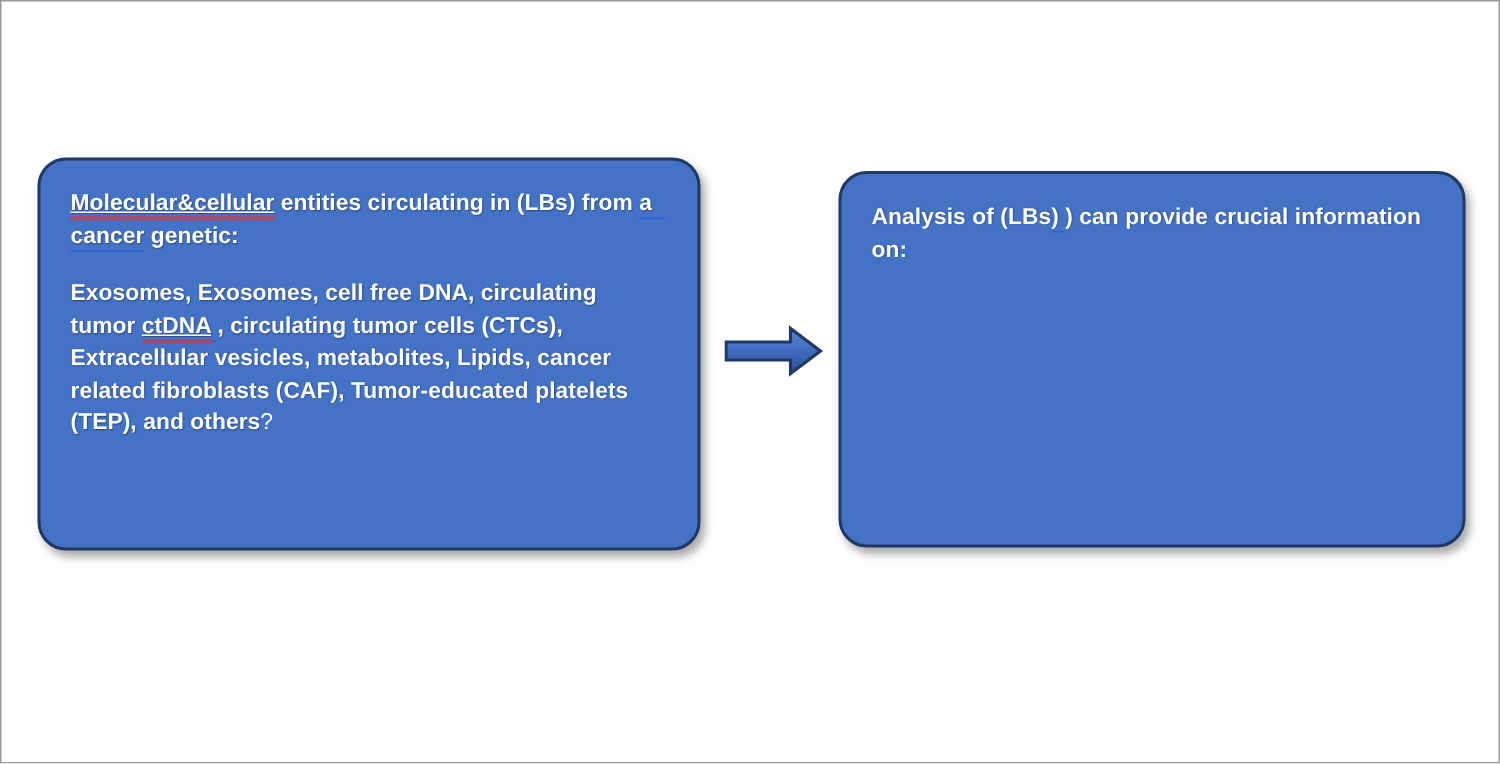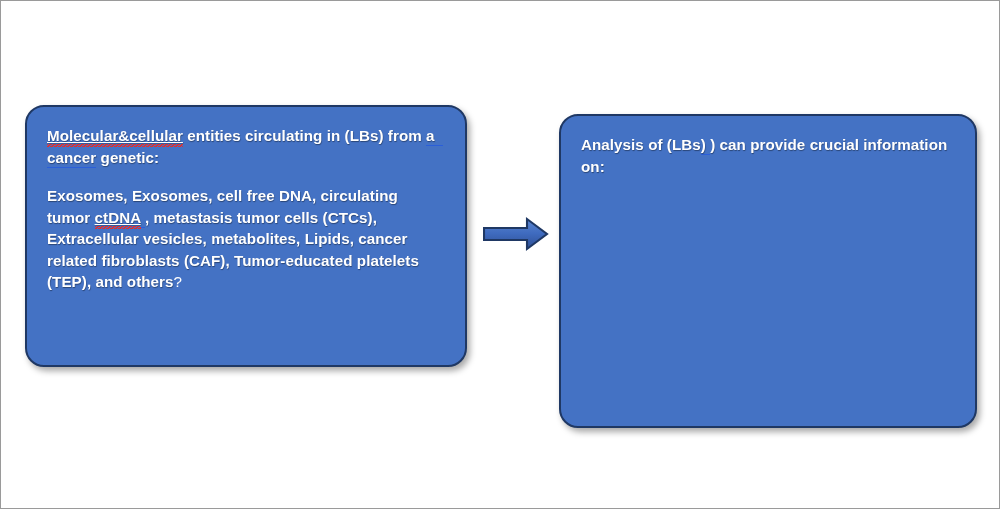--- a/index.html
+++ b/index.html
@@ -43,21 +43,21 @@
     left: 24px;
     top: 104px;
     width: 442px;
     height: 262px;
   }
 
   #box-right {
     left: 558px;
     top: 113px;
     width: 418px;
-    height: 314px;
+    height: 251px;
   }
 
   .para {
     font-size: 15.2px;
     font-weight: bold;
     line-height: 1.42;
     letter-spacing: 0.05px;
     text-shadow: 0.5px 0.5px 1px rgba(0, 0, 0, 0.40);
     margin: 0;
     white-space: pre-wrap;
@@ -111,21 +111,21 @@
 </style>
 </head>
 <body>
 
 <div id="slide">
 
   <div id="box-left" class="callout">
 
     <p class="para heading"><span class="spell">Molecular&amp;cellular</span><span> entities circulating in (LBs) from </span><span class="grammar">a  cancer</span><span> genetic:</span></p>
 
-    <p class="para"><span>Exosomes, Exosomes, cell free DNA, circulating tumor </span><span class="spell">ctDNA</span><span class="grammar"> </span><span>, metastasis tumor cells (CTCs), Extracellular vesicles, metabolites, Lipids, cancer related fibroblasts (CAF), Tumor-educated platelets (TEP), and others</span><span class="light">?</span></p>
+    <p class="para"><span>Exosomes, Exosomes, cell free DNA, circulating tumor </span><span class="spell">ctDNA</span><span class="grammar"> </span><span>, circulating tumor cells (CTCs), Extracellular vesicles, metabolites, Lipids, cancer related fibroblasts (CAF), Tumor-educated platelets (TEP), and others</span><span class="light">?</span></p>
   </div>
 
   <svg id="arrow" viewBox="0 0 66 38">
     <defs>
       <linearGradient id="arrGrad" x1="0" y1="0" x2="0" y2="1">
         <stop offset="0%" stop-color="#5B86D0"></stop>
         <stop offset="48%" stop-color="#3F6BBF"></stop>
         <stop offset="100%" stop-color="#2E4F94"></stop>
       </linearGradient>
     </defs>

